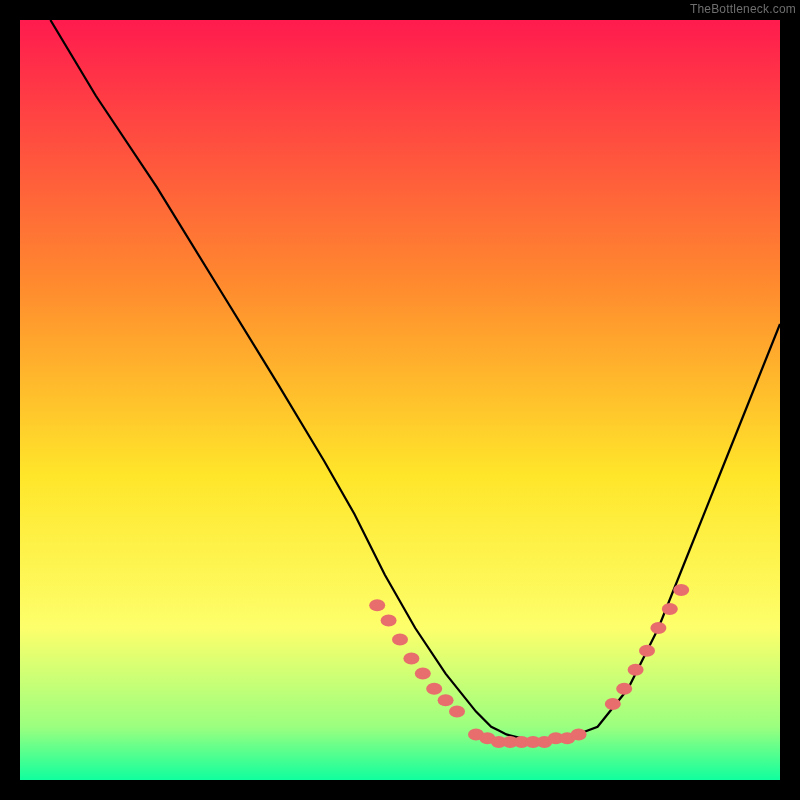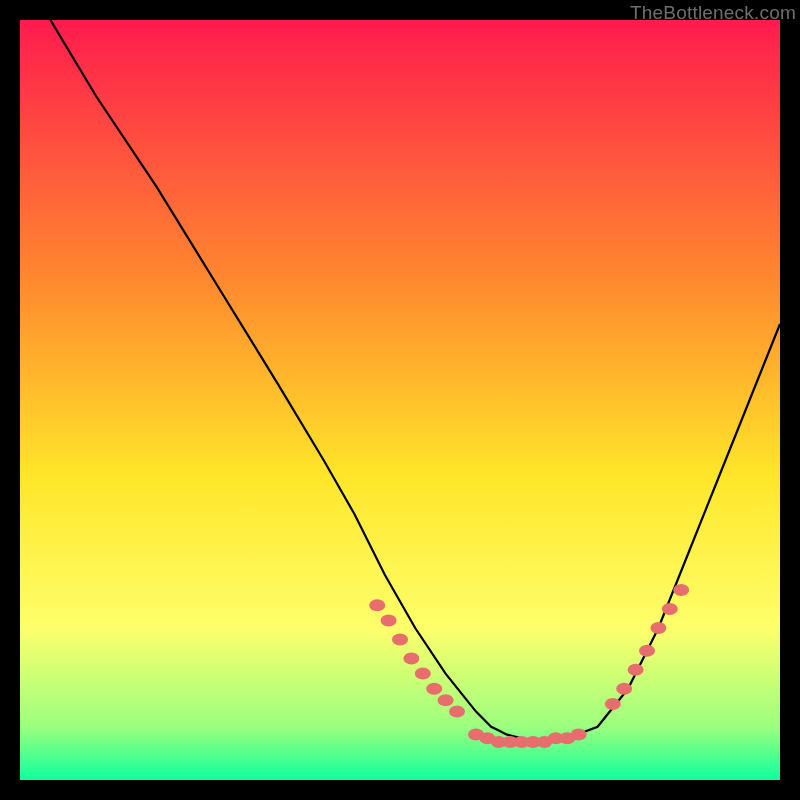--- a/index.html
+++ b/index.html
@@ -17,21 +17,21 @@
     top: 20px;
     width: 760px;
     height: 760px;
     background: #000000;
   }
   .watermark {
     position: absolute;
     top: 2px;
     right: 4px;
     color: #6e6e6e;
-    font-size: 19px;
+    font-size: 12px;
     font-weight: 400;
     letter-spacing: 0.2px;
     z-index: 10;
   }
   svg {
     display: block;
   }
 </style>
 </head>
 <body>

